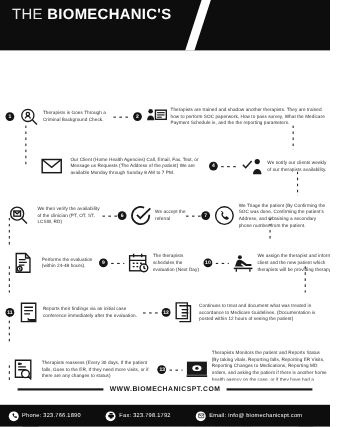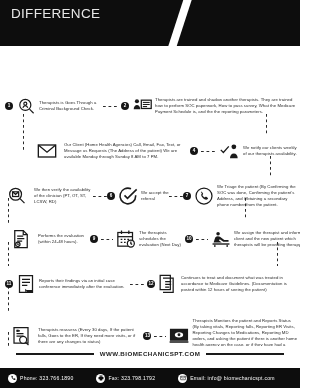--- a/index.html
+++ b/index.html
@@ -76,21 +76,23 @@
     display:flex;align-items:center;justify-content:center;}
   .cicon svg{display:block;}
 </style>
 </head>
 <body>
 
 <div class="page">
 
   <div class="header">
     <div class="title">
-      <div class="title-l2">DIFFERENCE</div>
+      <div class="title-l1">
+        <span class="thin">THE </span><span class="bold">BIOMECHANIC'S</span>
+      </div>
     </div>
     <div class="slash"></div>
   </div>
 
   <div class="flow">
 
     <div class="vdots" style="left:266px;top:68px;height:22px;"></div>
     <div class="vdots" style="left:23px;top:68px;height:36px;"></div>
     <div class="vdots" style="left:270px;top:110px;height:22px;"></div>
     <div class="vdots" style="left:8px;top:152px;height:26px;"></div>

